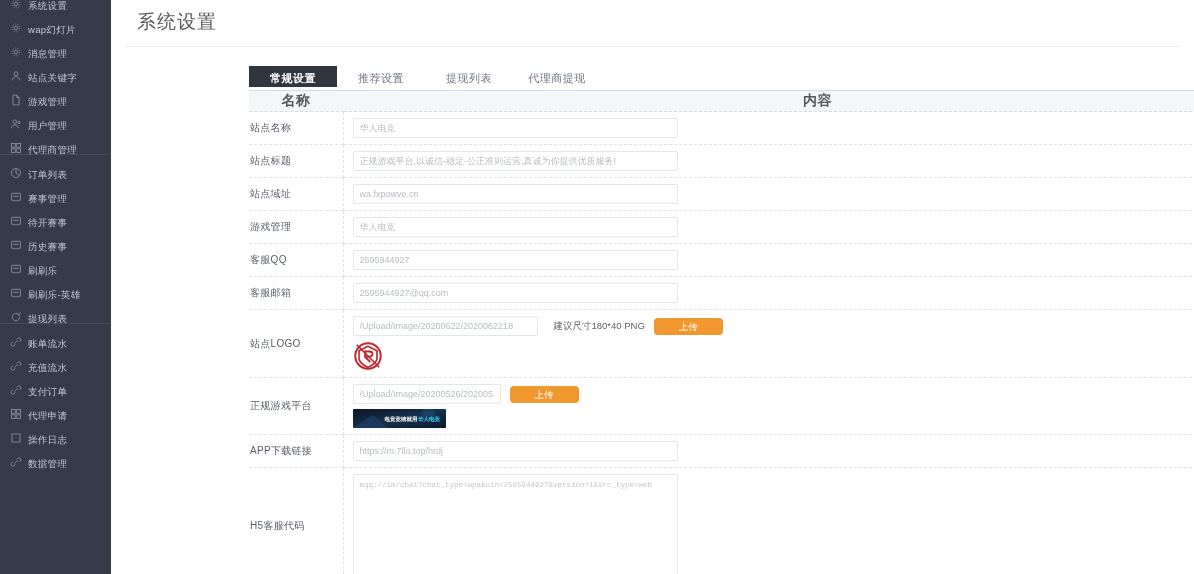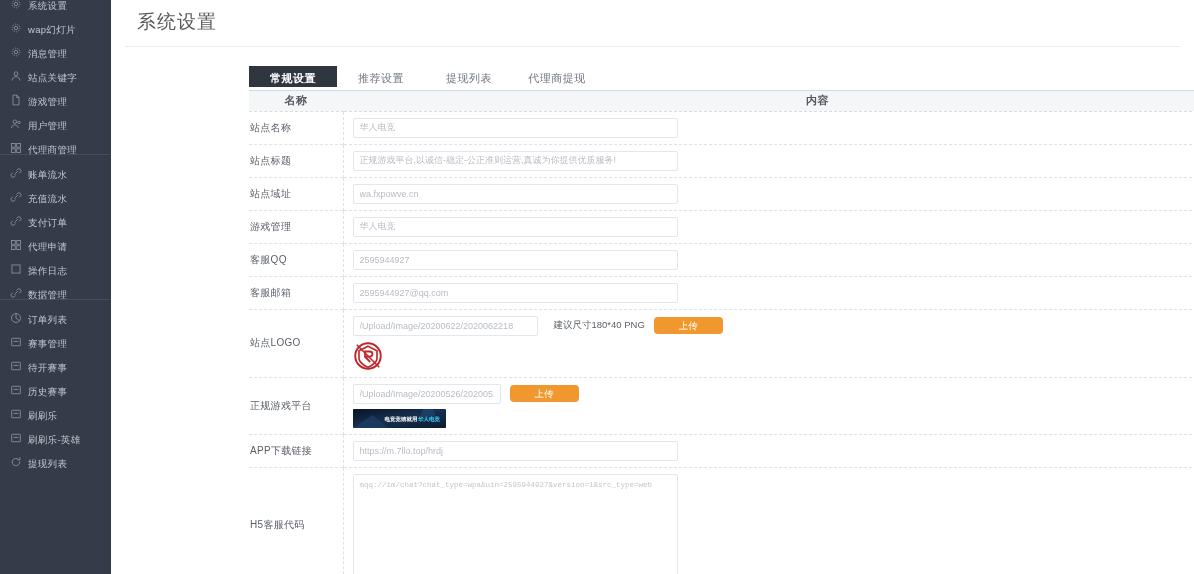--- a/index.html
+++ b/index.html
@@ -105,21 +105,21 @@
   .tbl {
     width: 1043px;
     margin-left: 138px;
     border-collapse: collapse;
     table-layout: fixed;
     background: #fff;
   }
   .tbl thead th {
     background: #f5f6f7;
     border-bottom: 1px dashed #d8dce1;
-    font-size: 11px;
+    font-size: 14px;
     font-weight: bold;
     color: #55595f;
     height: 20px;
     letter-spacing: .5px;
   }
   .col-name { width: 94px; }
   .tbl tbody tr { border-bottom: 1px dashed #dfe3e8; }
   .tbl td.lbl {
     width: 94px;
     padding-right: 9px;
@@ -272,20 +272,85 @@
               <rect x="9" y="9" width="5" height="5" fill="none" stroke="currentColor" stroke-width="1.1"></rect>
             </svg>
           </span>
           <span class="nav-label">代理商管理</span>
         </div>
       </div>
       <div class="nav-group">
         <div class="nav-item">
           <span class="ico">
             <svg viewBox="0 0 16 16" width="12" height="12">
+              <circle cx="8" cy="8" r="6" fill="none" stroke="currentColor" stroke-width="1.1"></circle>
+              <path d="M8 8V2M8 8l4.6 3.6" fill="none" stroke="currentColor" stroke-width="1.1"></path>
+            </svg>
+          </span>
+          <span class="nav-label">订单列表</span>
+        </div>
+        <div class="nav-item">
+          <span class="ico">
+            <svg viewBox="0 0 16 16" width="12" height="12">
+              <rect x="2.2" y="3" width="11.6" height="10" rx="1" fill="none" stroke="currentColor" stroke-width="1.1"></rect>
+              <path d="M4.6 7.2h6.8" fill="none" stroke="currentColor" stroke-width="1.1"></path>
+            </svg>
+          </span>
+          <span class="nav-label">赛事管理</span>
+        </div>
+        <div class="nav-item">
+          <span class="ico">
+            <svg viewBox="0 0 16 16" width="12" height="12">
+              <rect x="2.2" y="3" width="11.6" height="10" rx="1" fill="none" stroke="currentColor" stroke-width="1.1"></rect>
+              <path d="M4.6 7.2h6.8" fill="none" stroke="currentColor" stroke-width="1.1"></path>
+            </svg>
+          </span>
+          <span class="nav-label">待开赛事</span>
+        </div>
+        <div class="nav-item">
+          <span class="ico">
+            <svg viewBox="0 0 16 16" width="12" height="12">
+              <rect x="2.2" y="3" width="11.6" height="10" rx="1" fill="none" stroke="currentColor" stroke-width="1.1"></rect>
+              <path d="M4.6 7.2h6.8" fill="none" stroke="currentColor" stroke-width="1.1"></path>
+            </svg>
+          </span>
+          <span class="nav-label">历史赛事</span>
+        </div>
+        <div class="nav-item">
+          <span class="ico">
+            <svg viewBox="0 0 16 16" width="12" height="12">
+              <rect x="2.2" y="3" width="11.6" height="10" rx="1" fill="none" stroke="currentColor" stroke-width="1.1"></rect>
+              <path d="M4.6 7.2h6.8" fill="none" stroke="currentColor" stroke-width="1.1"></path>
+            </svg>
+          </span>
+          <span class="nav-label">刷刷乐</span>
+        </div>
+        <div class="nav-item">
+          <span class="ico">
+            <svg viewBox="0 0 16 16" width="12" height="12">
+              <rect x="2.2" y="3" width="11.6" height="10" rx="1" fill="none" stroke="currentColor" stroke-width="1.1"></rect>
+              <path d="M4.6 7.2h6.8" fill="none" stroke="currentColor" stroke-width="1.1"></path>
+            </svg>
+          </span>
+          <span class="nav-label">刷刷乐-英雄</span>
+        </div>
+        <div class="nav-item">
+          <span class="ico">
+            <svg viewBox="0 0 16 16" width="12" height="12">
+              <path d="M13 8a5 5 0 1 1-1.6-3.6" fill="none" stroke="currentColor" stroke-width="1.1" stroke-linecap="round"></path>
+              <path d="M13.2 2.2v3h-3" fill="none" stroke="currentColor" stroke-width="1.1" stroke-linecap="round"></path>
+            </svg>
+          </span>
+          <span class="nav-label">提现列表</span>
+        </div>
+      </div>
+      <div class="nav-group">
+        <div class="nav-item">
+          <span class="ico">
+            <svg viewBox="0 0 16 16" width="12" height="12">
               <path d="M6.2 9.8 9.8 6.2" fill="none" stroke="currentColor" stroke-width="1.1" stroke-linecap="round"></path>
               <path d="M9 4.4 10.6 2.8a2.6 2.6 0 0 1 3.6 3.6L12.6 8" fill="none" stroke="currentColor" stroke-width="1.1" stroke-linecap="round"></path>
               <path d="M7 11.6 5.4 13.2a2.6 2.6 0 0 1-3.6-3.6L3.4 8" fill="none" stroke="currentColor" stroke-width="1.1" stroke-linecap="round"></path>
             </svg>
           </span>
           <span class="nav-label">账单流水</span>
         </div>
         <div class="nav-item">
           <span class="ico">
             <svg viewBox="0 0 16 16" width="12" height="12">
@@ -327,85 +392,20 @@
         </div>
         <div class="nav-item">
           <span class="ico">
             <svg viewBox="0 0 16 16" width="12" height="12">
               <path d="M6.2 9.8 9.8 6.2" fill="none" stroke="currentColor" stroke-width="1.1" stroke-linecap="round"></path>
               <path d="M9 4.4 10.6 2.8a2.6 2.6 0 0 1 3.6 3.6L12.6 8" fill="none" stroke="currentColor" stroke-width="1.1" stroke-linecap="round"></path>
               <path d="M7 11.6 5.4 13.2a2.6 2.6 0 0 1-3.6-3.6L3.4 8" fill="none" stroke="currentColor" stroke-width="1.1" stroke-linecap="round"></path>
             </svg>
           </span>
           <span class="nav-label">数据管理</span>
-        </div>
-      </div>
-      <div class="nav-group">
-        <div class="nav-item">
-          <span class="ico">
-            <svg viewBox="0 0 16 16" width="12" height="12">
-              <circle cx="8" cy="8" r="6" fill="none" stroke="currentColor" stroke-width="1.1"></circle>
-              <path d="M8 8V2M8 8l4.6 3.6" fill="none" stroke="currentColor" stroke-width="1.1"></path>
-            </svg>
-          </span>
-          <span class="nav-label">订单列表</span>
-        </div>
-        <div class="nav-item">
-          <span class="ico">
-            <svg viewBox="0 0 16 16" width="12" height="12">
-              <rect x="2.2" y="3" width="11.6" height="10" rx="1" fill="none" stroke="currentColor" stroke-width="1.1"></rect>
-              <path d="M4.6 7.2h6.8" fill="none" stroke="currentColor" stroke-width="1.1"></path>
-            </svg>
-          </span>
-          <span class="nav-label">赛事管理</span>
-        </div>
-        <div class="nav-item">
-          <span class="ico">
-            <svg viewBox="0 0 16 16" width="12" height="12">
-              <rect x="2.2" y="3" width="11.6" height="10" rx="1" fill="none" stroke="currentColor" stroke-width="1.1"></rect>
-              <path d="M4.6 7.2h6.8" fill="none" stroke="currentColor" stroke-width="1.1"></path>
-            </svg>
-          </span>
-          <span class="nav-label">待开赛事</span>
-        </div>
-        <div class="nav-item">
-          <span class="ico">
-            <svg viewBox="0 0 16 16" width="12" height="12">
-              <rect x="2.2" y="3" width="11.6" height="10" rx="1" fill="none" stroke="currentColor" stroke-width="1.1"></rect>
-              <path d="M4.6 7.2h6.8" fill="none" stroke="currentColor" stroke-width="1.1"></path>
-            </svg>
-          </span>
-          <span class="nav-label">历史赛事</span>
-        </div>
-        <div class="nav-item">
-          <span class="ico">
-            <svg viewBox="0 0 16 16" width="12" height="12">
-              <rect x="2.2" y="3" width="11.6" height="10" rx="1" fill="none" stroke="currentColor" stroke-width="1.1"></rect>
-              <path d="M4.6 7.2h6.8" fill="none" stroke="currentColor" stroke-width="1.1"></path>
-            </svg>
-          </span>
-          <span class="nav-label">刷刷乐</span>
-        </div>
-        <div class="nav-item">
-          <span class="ico">
-            <svg viewBox="0 0 16 16" width="12" height="12">
-              <rect x="2.2" y="3" width="11.6" height="10" rx="1" fill="none" stroke="currentColor" stroke-width="1.1"></rect>
-              <path d="M4.6 7.2h6.8" fill="none" stroke="currentColor" stroke-width="1.1"></path>
-            </svg>
-          </span>
-          <span class="nav-label">刷刷乐-英雄</span>
-        </div>
-        <div class="nav-item">
-          <span class="ico">
-            <svg viewBox="0 0 16 16" width="12" height="12">
-              <path d="M13 8a5 5 0 1 1-1.6-3.6" fill="none" stroke="currentColor" stroke-width="1.1" stroke-linecap="round"></path>
-              <path d="M13.2 2.2v3h-3" fill="none" stroke="currentColor" stroke-width="1.1" stroke-linecap="round"></path>
-            </svg>
-          </span>
-          <span class="nav-label">提现列表</span>
         </div>
       </div>
     </nav>
 
   <div class="main">
 
     <div class="page-head">
       <div class="page-title">系统设置</div>
     </div>
 

